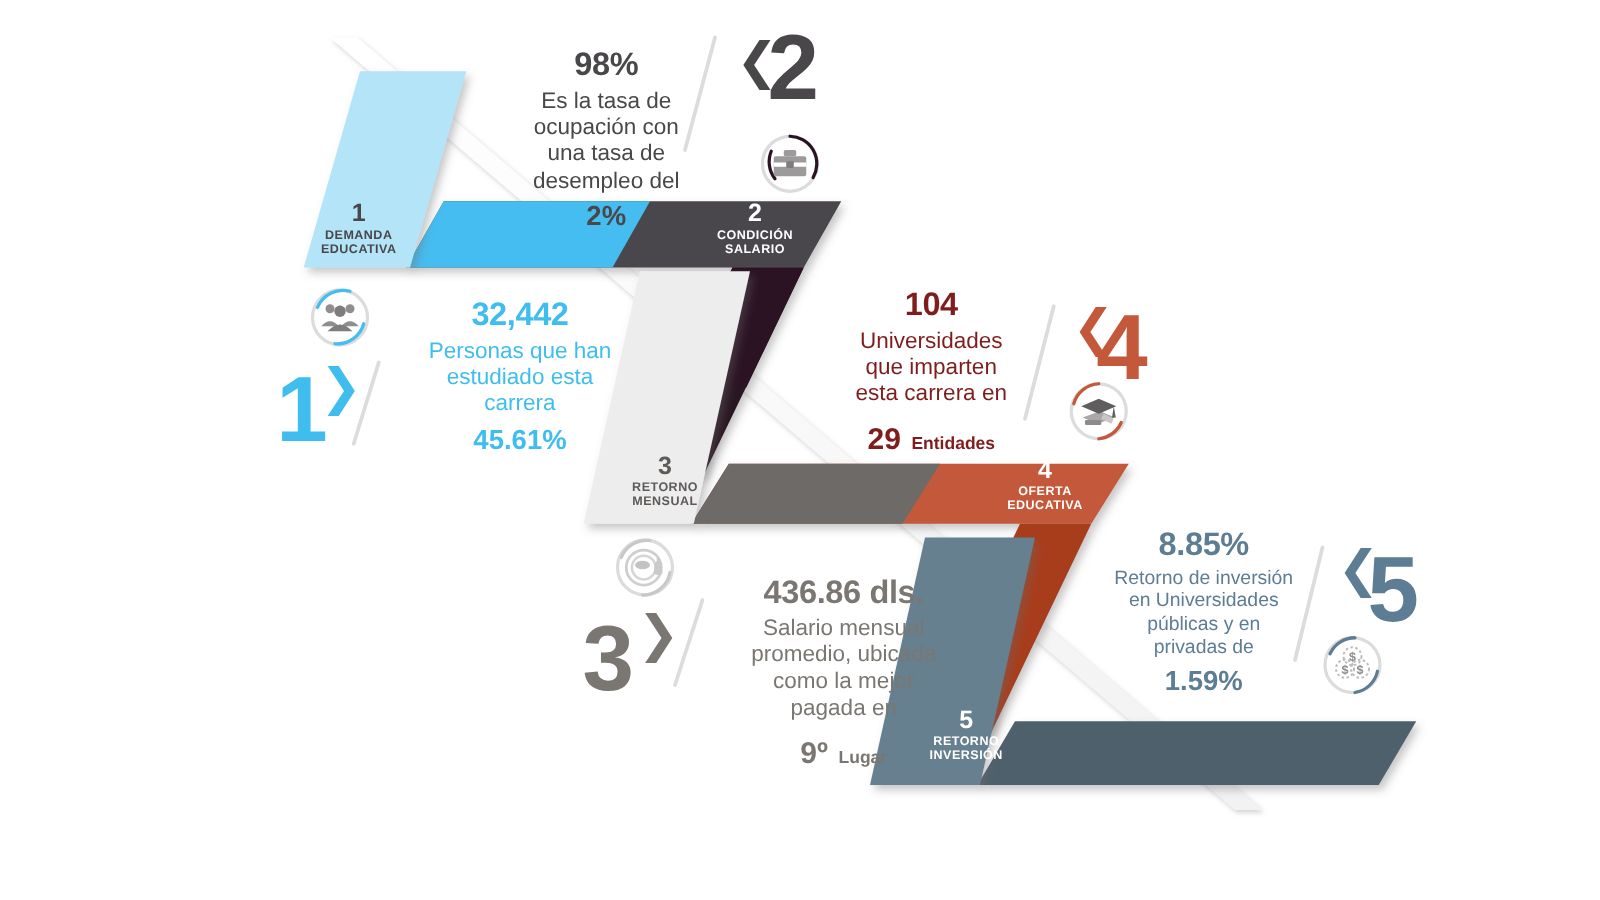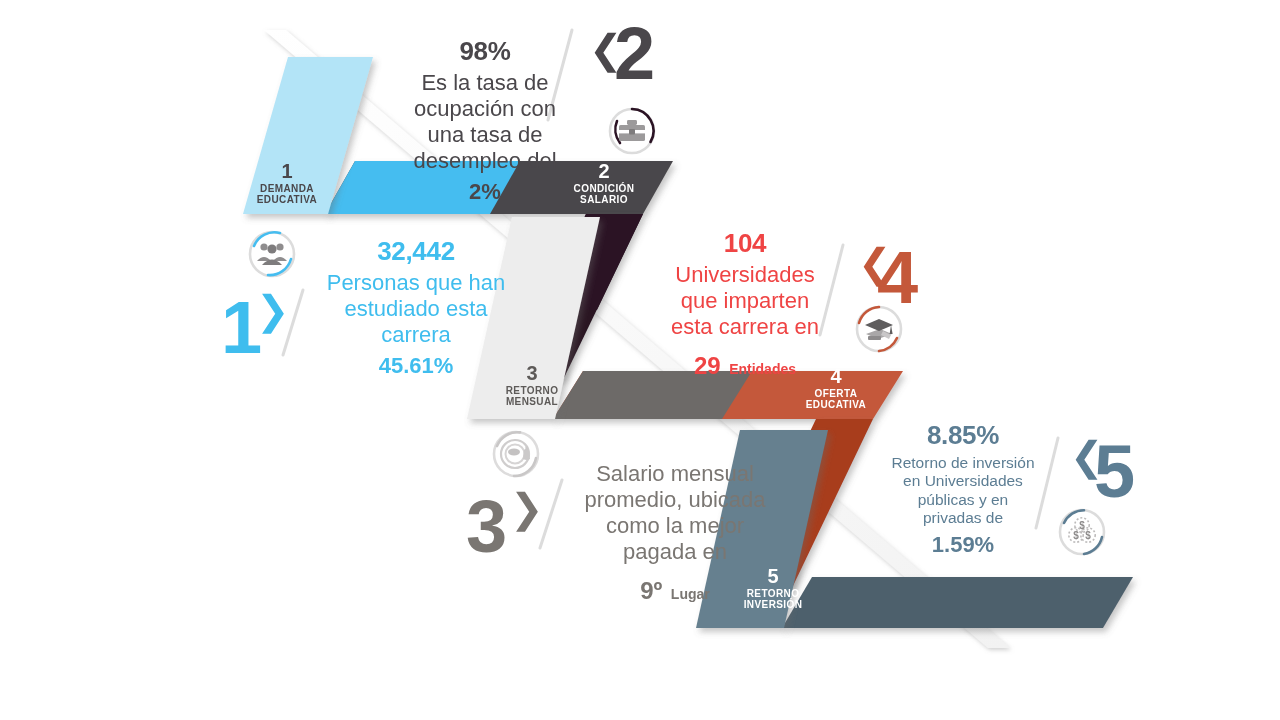--- a/index.html
+++ b/index.html
@@ -23,21 +23,21 @@
   .ribbon-num{
     font-size:20px;font-weight:bold;display:block;margin-bottom:2px;letter-spacing:0px;
   }
   .ribbon-title{
     font-size:10px;font-weight:bold;letter-spacing:.4px;display:block;white-space:pre-line;
   }
 
   
   .fact{position:absolute;text-align:center;}
   .fact .big{font-size:26px;font-weight:bold;letter-spacing:-0.3px;display:block;}
-  .fact .desc{font-size:22px;font-weight:normal;line-height:1.18;display:block;margin-top:3px;}
+  .fact .desc{font-size:18px;font-weight:normal;line-height:1.18;display:block;margin-top:3px;}
   .fact .big2{font-size:22px;font-weight:bold;display:block;margin-top:5px;}
   .fact .inline-wrap{display:block;margin-top:12px;}
   .fact .inline-big{font-size:24px;font-weight:bold;}
   .fact .inline-small{font-size:14px;font-weight:bold;margin-left:4px;}
 
   
   .stepnum{position:absolute;font-size:74px;font-weight:bold;line-height:.8;letter-spacing:-3px;}
   .chev{position:absolute;font-size:40px;font-weight:bold;line-height:.8;}
 
   
@@ -190,21 +190,21 @@
       <path d="M45 31 A22 22 0 0 1 22 47" fill="none" stroke="#45bdf0" stroke-width="2.6" stroke-linecap="round"></path>
       <circle cx="18" cy="19" r="3.6" fill="#8f8d8e"></circle>
       <circle cx="34" cy="19" r="3.6" fill="#8f8d8e"></circle>
       <circle cx="26" cy="21" r="4.6" fill="#7e7c7d"></circle>
       <path d="M11 33 q7 -8 14 0 z" fill="#8f8d8e"></path>
       <path d="M27 33 q7 -8 14 0 z" fill="#8f8d8e"></path>
       <path d="M16 37 q10 -11 20 0 z" fill="#7e7c7d"></path>
     </svg>
   </div>
 
-  <div class="fact" style="left:646px;top:228px;width:198px;color:#ef4444;">
+  <div class="fact" style="left:646px;top:228px;width:198px;color:#7f1d1d;">
     <span class="big">104</span>
     <span class="desc" style="white-space:pre-line;">Universidades
 que imparten
 esta carrera en</span>
     <span class="inline-wrap">
       <span class="inline-big">29</span>
       <span class="inline-small">Entidades</span>
     </span>
   </div>
   <div class="stepnum" style="left:877px;top:248px;color:#c4583a;">4</div>
@@ -216,20 +216,21 @@
       <path d="M44 35 A22 22 0 0 1 26 48" fill="none" stroke="#c4583a" stroke-width="2.6" stroke-linecap="round"></path>
       <path d="M13 31 l14 -5 l12 5 l-14 5 z" fill="#a9a7a8"></path>
       <path d="M12 22 l14 -6 l14 6 l-14 6 z" fill="#5f5d5e"></path>
       <path d="M38 22 l1.6 9 l-3 0 z" fill="#5f5d5e"></path>
       <rect x="15" y="33" width="13" height="4" rx="1" fill="#8d8b8c"></rect>
       <path d="M30 28 l8 4 l-2 4 l-8 -4 z" fill="#c9c7c8"></path>
     </svg>
   </div>
 
   <div class="fact" style="left:572px;top:458px;width:206px;color:#7a7672;">
+    <span class="big">436.86 dls.</span>
     <span class="desc" style="white-space:pre-line;">Salario mensual
 promedio, ubicada
 como la mejor
 pagada en</span>
     <span class="inline-wrap">
       <span class="inline-big">9º</span>
       <span class="inline-small">Lugar</span>
     </span>
   </div>
   <div class="stepnum" style="left:466px;top:497px;color:#7a7672;">3</div>

